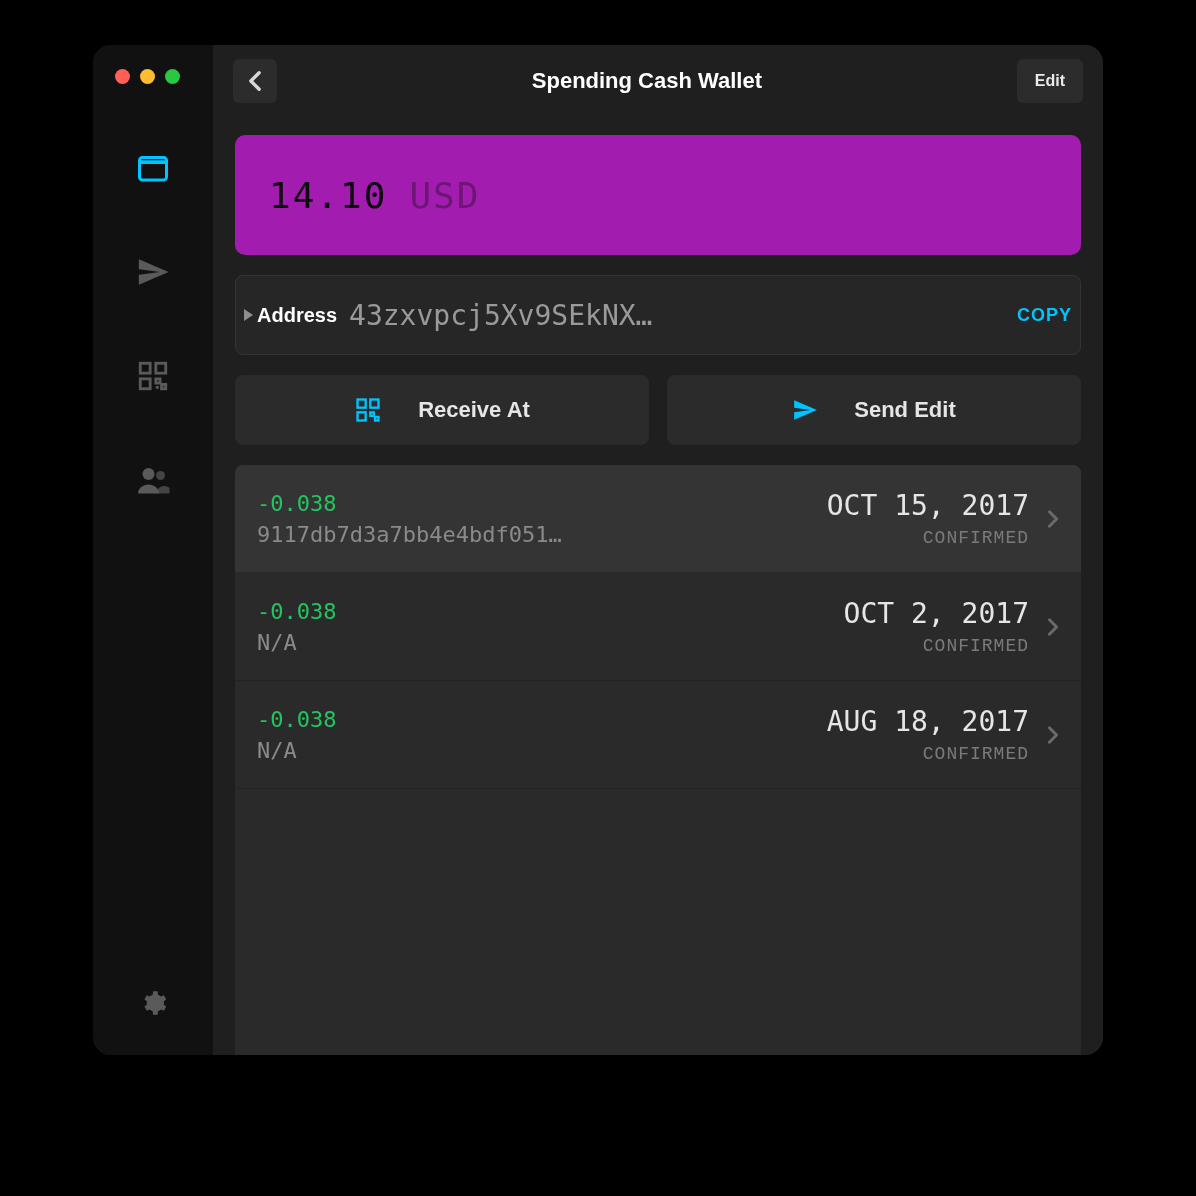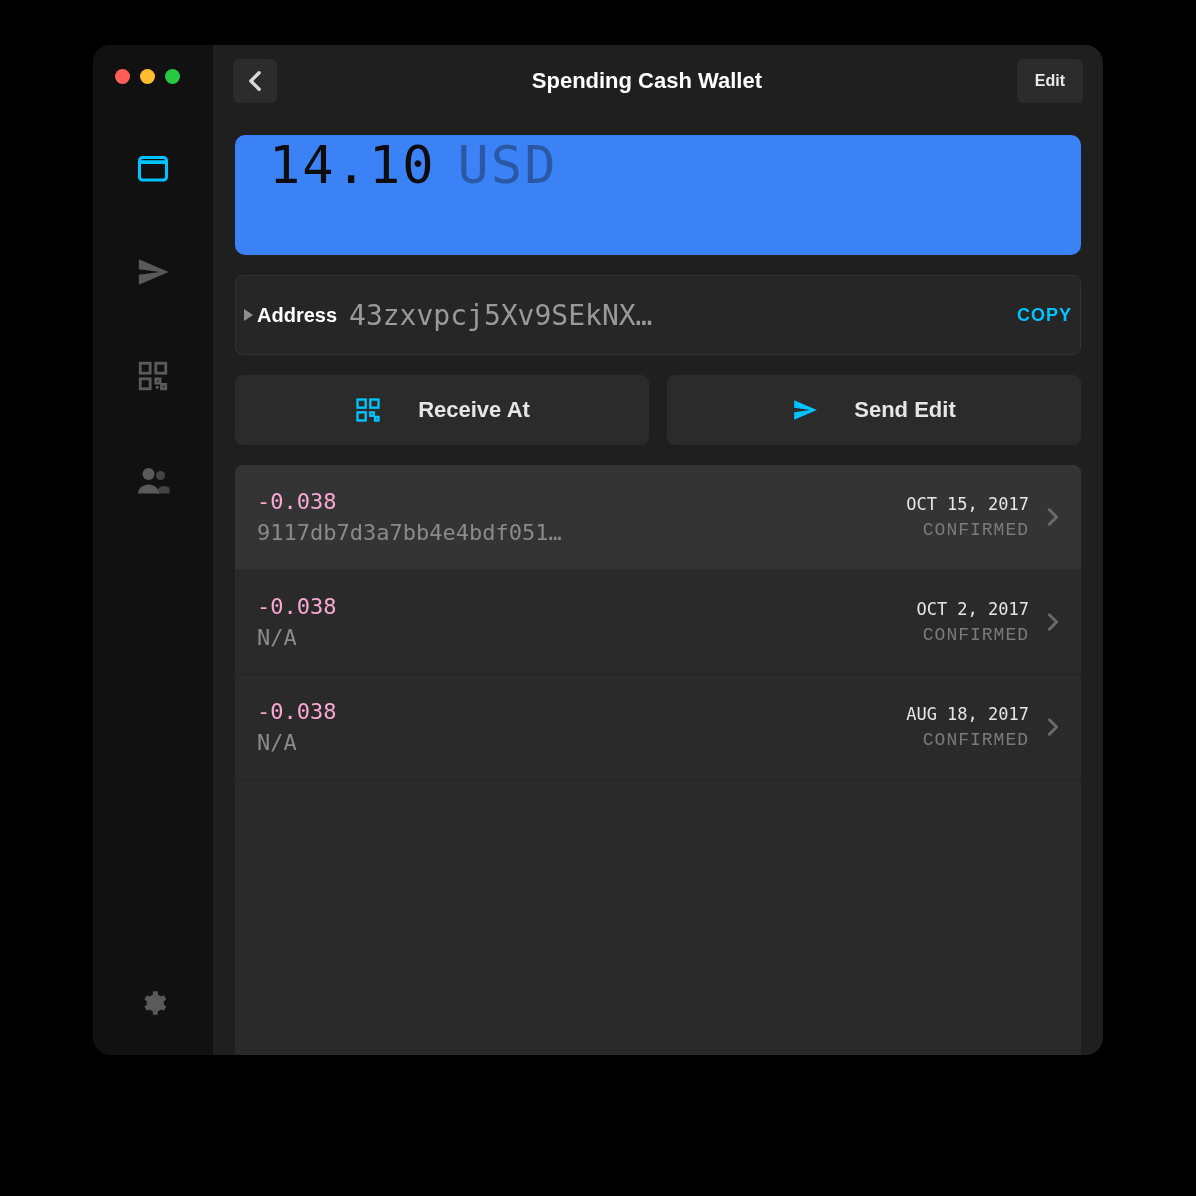--- a/index.html
+++ b/index.html
@@ -87,27 +87,27 @@
     color:#eaeaea;
     font-size:16px;
     font-weight:700;
     display:flex; align-items:center; justify-content:center;
     cursor:pointer;
   }
 
   .content { padding: 18px 22px 0 22px; display:flex; flex-direction:column; gap:20px; flex:1; overflow:hidden; }
 
   .balance-card {
-    background:#3b82f6;
+    background:#a21caf;
     border-radius:10px;
     height:120px;
-    display:flex; 
+    display:flex; align-items:center;
     padding: 0 34px;
     font-family: "SFMono-Regular", ui-monospace, Menlo, Consolas, monospace;
-    font-size:52px;
+    font-size:36px;
     letter-spacing:2px;
   }
   .balance-amount { color:#0c0c0c; font-weight:500; }
   .balance-currency { color:rgba(12,12,12,0.35); margin-left:22px; font-weight:400; }
 
   .address-row {
     background:#262626;
     border:1px solid #333;
     border-radius:8px;
     height:80px;
@@ -161,34 +161,34 @@
     padding: 24px 22px;
     gap:18px;
     border-bottom:1px solid rgba(0,0,0,0.15);
     cursor:pointer;
   }
   .tx.highlight { background:#343434; }
   .tx-left { flex:1; min-width:0; }
   .tx-amt {
     font-family: "SFMono-Regular", ui-monospace, Menlo, Consolas, monospace;
     font-size:22px;
-    color:#f9a8d4;
+    color:#22c55e;
   }
   .tx-sub {
     font-family: "SFMono-Regular", ui-monospace, Menlo, Consolas, monospace;
     font-size:22px;
     color:#8a8a8a;
     white-space:nowrap; overflow:hidden; text-overflow:ellipsis;
     max-width:380px;
     margin-top:6px;
   }
   .tx-right { text-align:right; }
   .tx-date {
     font-family: "SFMono-Regular", ui-monospace, Menlo, Consolas, monospace;
-    font-size:17px; color:#e6e6e6;
+    font-size:28px; color:#e6e6e6;
   }
   .tx-status {
     font-family: Liberation Mono, monospace;
     font-size:18px; color:#7a7a7a; letter-spacing:1px;
     margin-top:6px;
   }
   .tx-chev { color:#6a6a6a; }
 
   svg { display:block; }
 </style>

